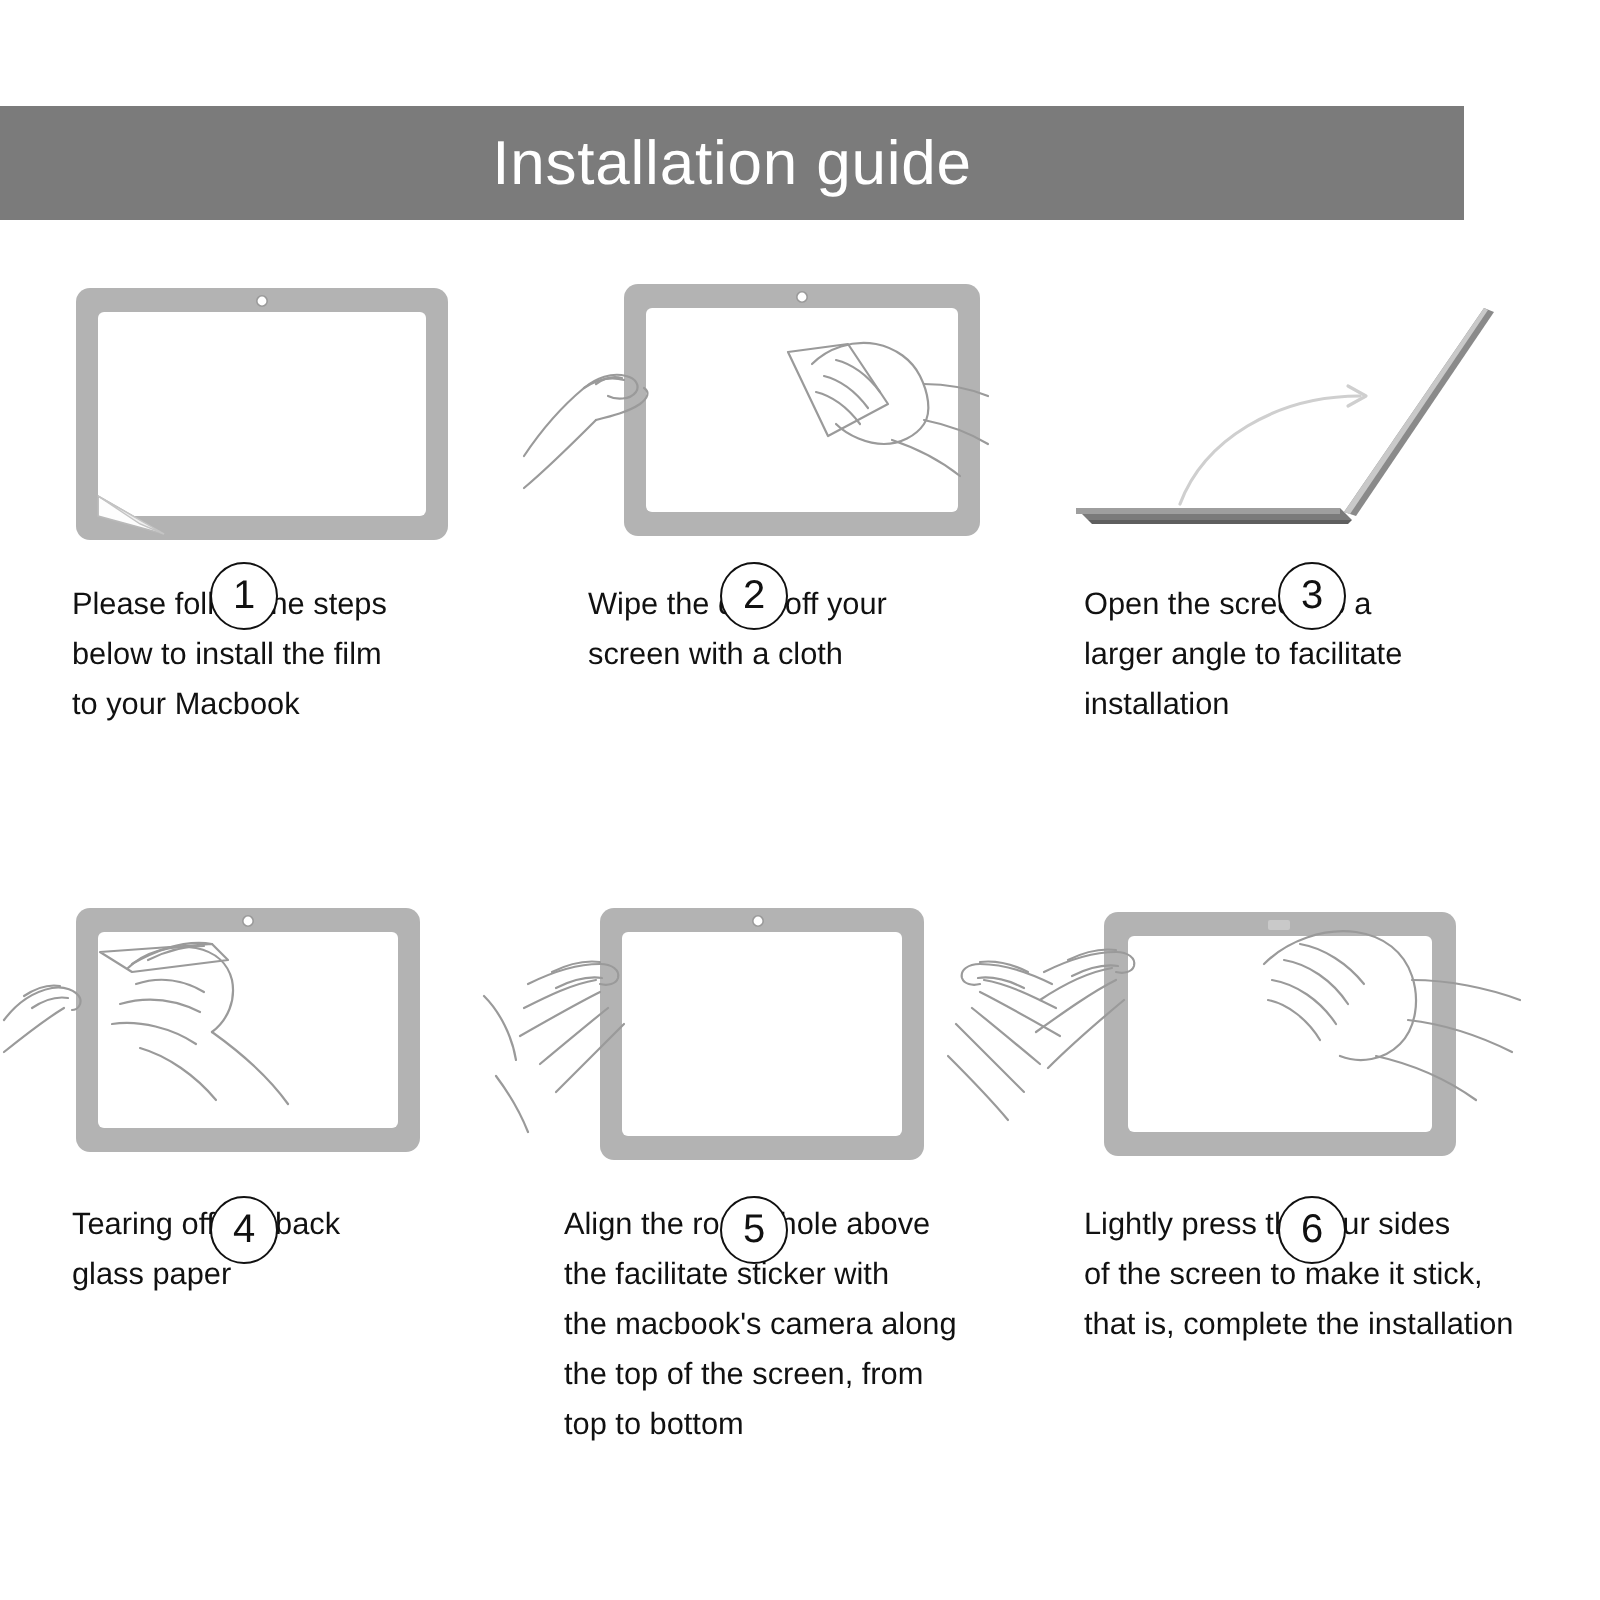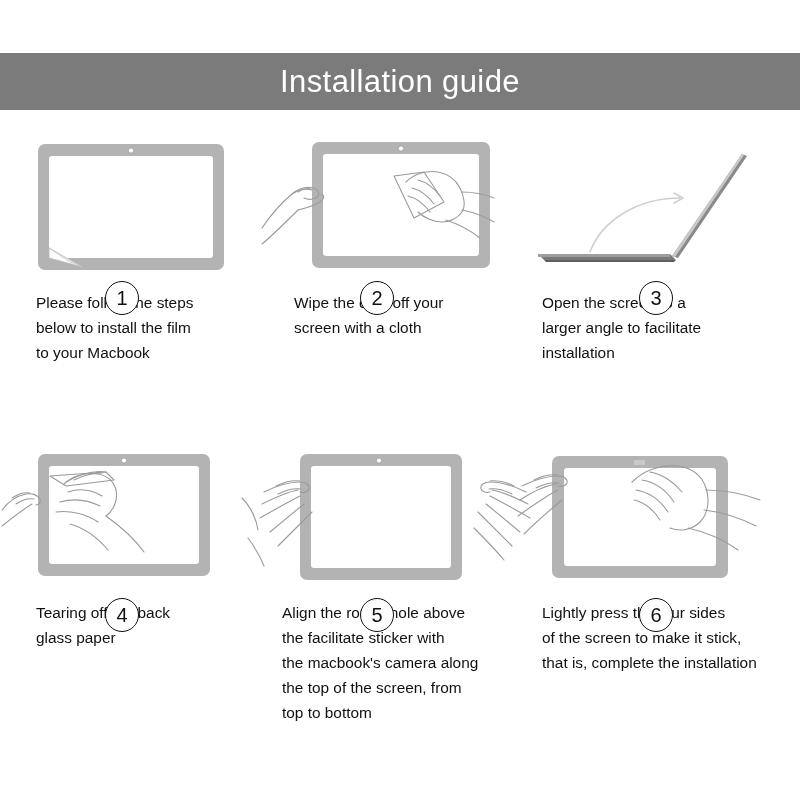--- a/index.html
+++ b/index.html
@@ -19,21 +19,21 @@
     width: 800px;
     height: 800px;
     background: #ffffff;
   }
 
   
   .header-band {
     position: absolute;
     left: 0;
     top: 53px;
-    width: 800px;
+    width: 732px;
     height: 57px;
     background: #7b7b7b;
     display: flex;
     align-items: center;
     justify-content: center;
   }
   .header-title {
     color: #ffffff;
     font-size: 31px;
     font-weight: 400;

